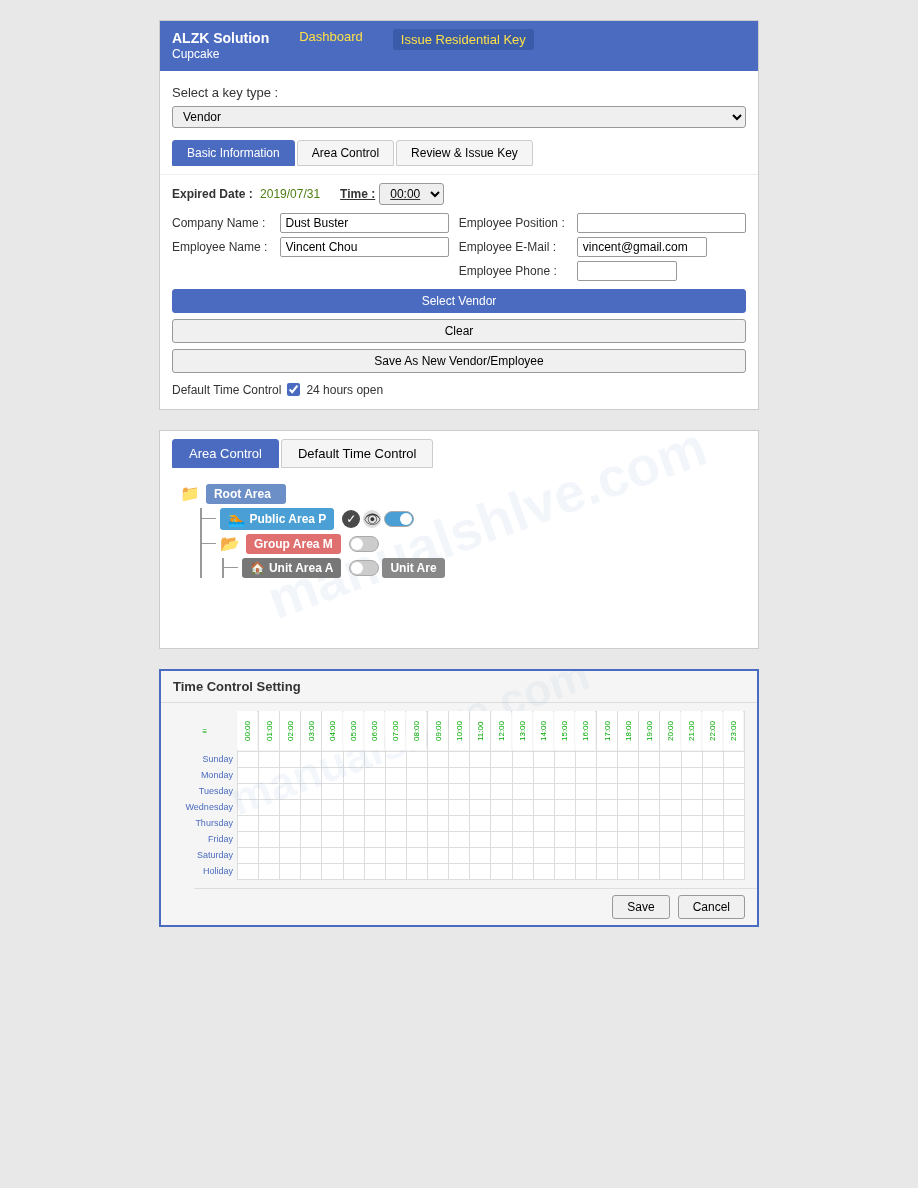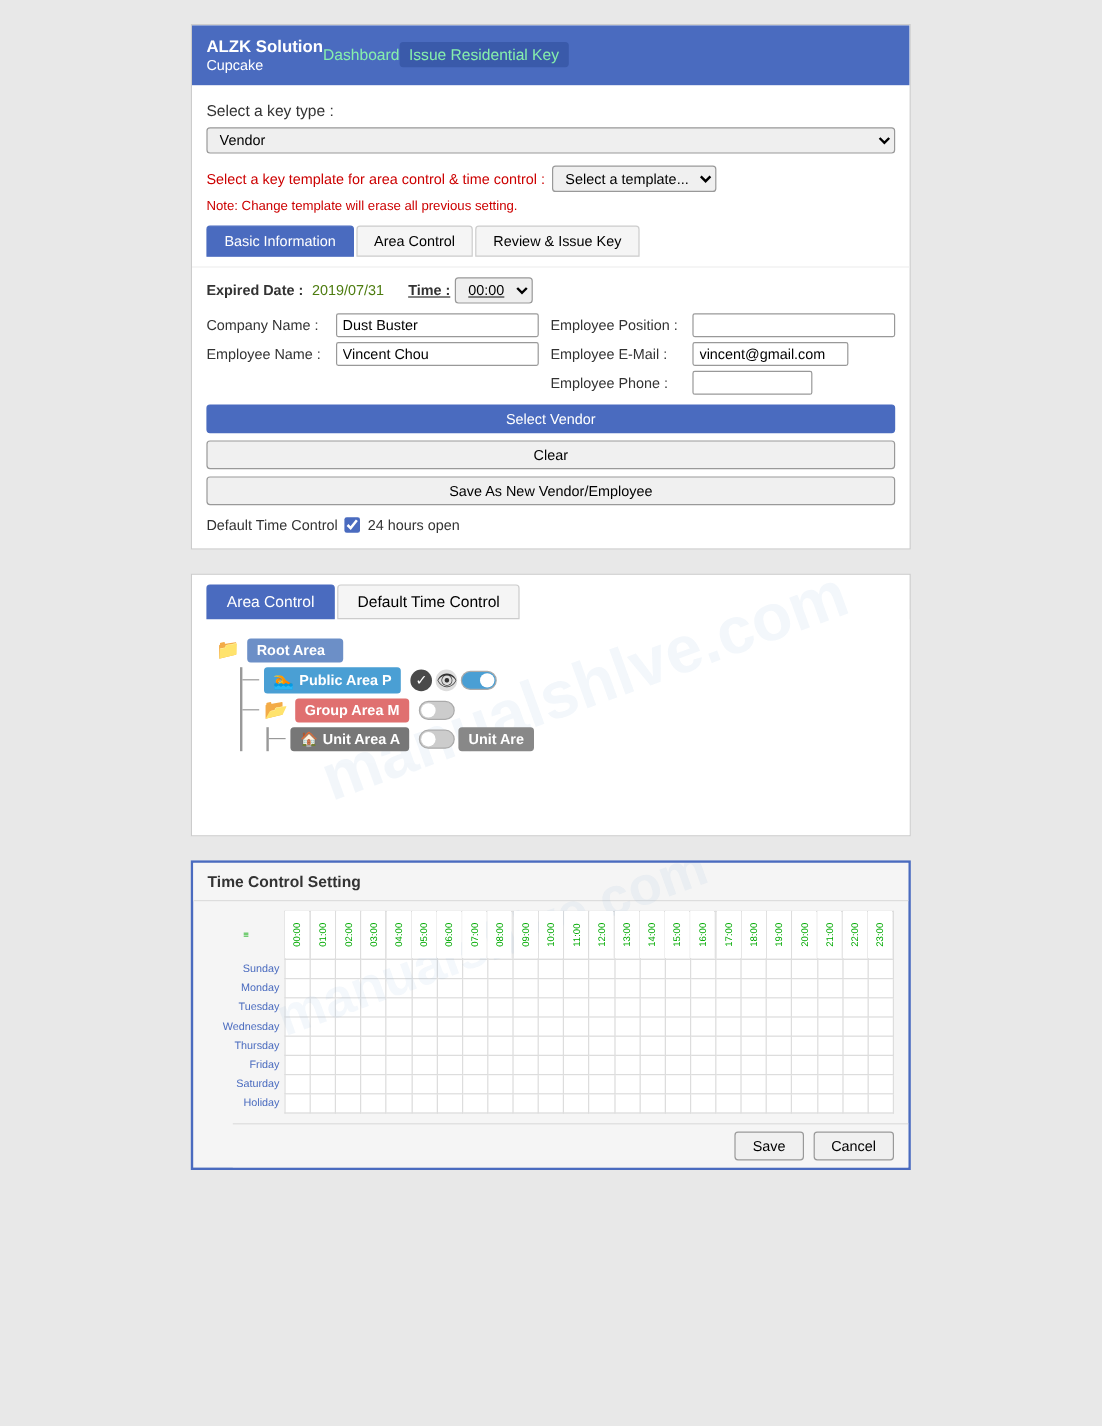--- a/index.html
+++ b/index.html
@@ -26,26 +26,27 @@
       border: 1px solid #ccc;
       width: 600px;
       margin: 0 auto;
     }
 
     .nav-bar {
       background: #4a6bbf;
       color: #fff;
       padding: 8px 12px;
       display: flex;
-      align-items: center;
+      align-items: flex-start;
+      gap: 30px;
     }
     .nav-bar .brand { font-weight: bold; font-size: 14px; line-height: 1.3; }
     .nav-bar .brand-sub { font-size: 12px; font-weight: normal; }
     .nav-bar .nav-link {
-      color: #86efac;
+      color: #fde047;
       font-size: 13px;
       cursor: pointer;
       text-decoration: none;
     }
     .nav-bar .nav-link.active {
       background: #3a5aaa;
       padding: 3px 8px;
       border-radius: 3px;
     }
 
@@ -402,27 +403,20 @@
     <div class="form-section">
       <div class="key-type-row">
         <label>Select a key type :</label>
         <select>
           <option>Vendor</option>
           <option>Employee</option>
           <option>Guest</option>
         </select>
       </div>
 
-      <div class="template-row">
-        <span class="warning-text">Select a key template for area control &amp; time control :</span>
-        <select>
-          <option>Select a template...</option>
-        </select>
-        <span class="note-text">Note: Change template will erase all previous setting.</span>
-      </div>
 
       <div class="tabs-row">
         <button class="tab-btn active">Basic Information</button>
         <button class="tab-btn">Area Control</button>
         <button class="tab-btn">Review &amp; Issue Key</button>
       </div>
     </div>
 
     <div class="form-body">
 

